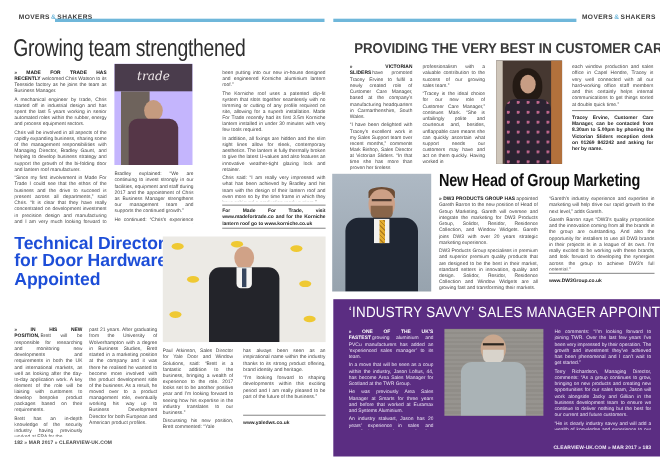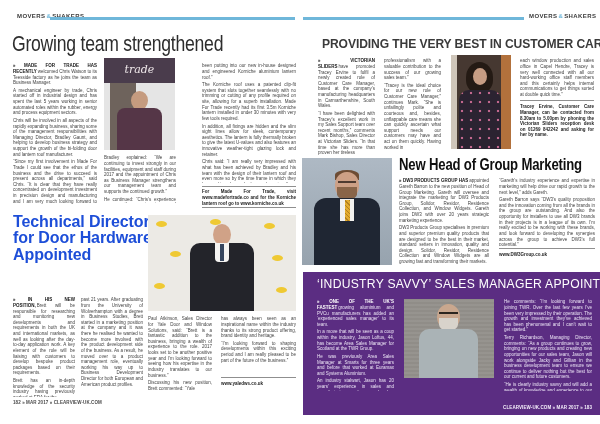--- a/index.html
+++ b/index.html
@@ -37,21 +37,21 @@
         transform:scaleX(.82); transform-origin:0 0; letter-spacing:-.2px; }
   .h5 { font-size:13.5px; font-weight:400; color:#ffffff; white-space:nowrap;
         transform:scaleX(.9); transform-origin:0 0; letter-spacing:.3px; }
 
   .purplebox { position:absolute; left:303px; top:272px; width:297px; height:143px; background:#5b2d82; }
 
   
   .photo { position:absolute; overflow:hidden; }
   .photo div, .photo span { position:absolute; }
 
-  .p1 { background:#e5e5e5; }
+  .p1 { background:#c4b5fd; }
   .p1 .sign { top:0; left:0; width:100%; height:25px; background:#4a3c4c; color:#efe8ea;
               font-family:"DejaVu Serif", serif; font-style:italic; font-size:11px;
               text-align:center; line-height:24px; }
   .p1 .wall { left:6px; top:25px; width:26px; height:67px; background:#6e635c; }
   .p1 .head { left:27px; top:33px; width:17px; height:19px; background:#c59b7f; border-radius:50%; }
   .p1 .bod  { left:13px; top:50px; width:45px; height:42px; background:#553647; border-radius:8px 8px 0 0; }
 
   .p2 { background:#eceae5; }
   .p2 .yd { width:11px; height:6px; border-radius:50%; background:#f0c51f; opacity:.9; }
   .p2 .head { left:65px; top:9px; width:18px; height:21px; background:#d0a287; border-radius:50%; }

